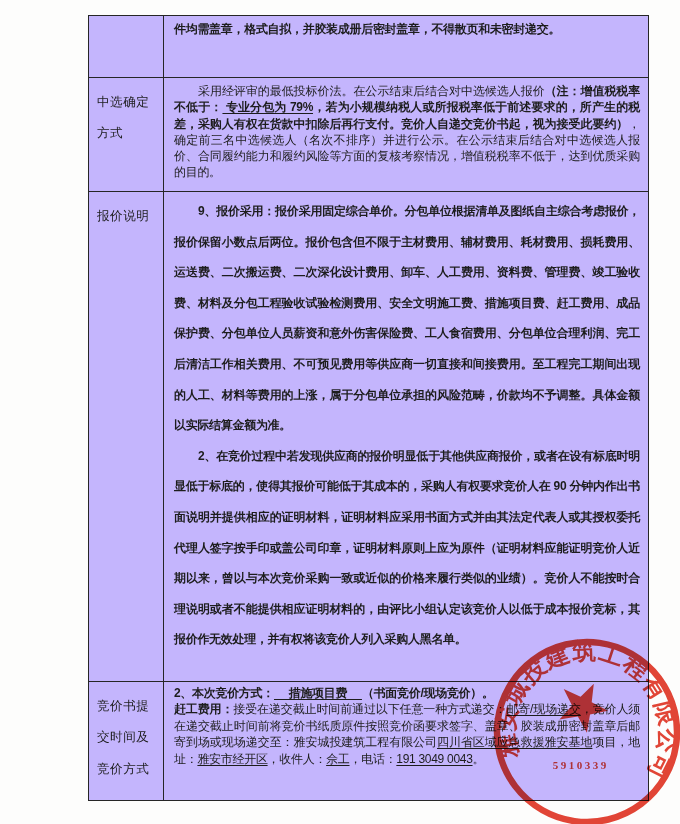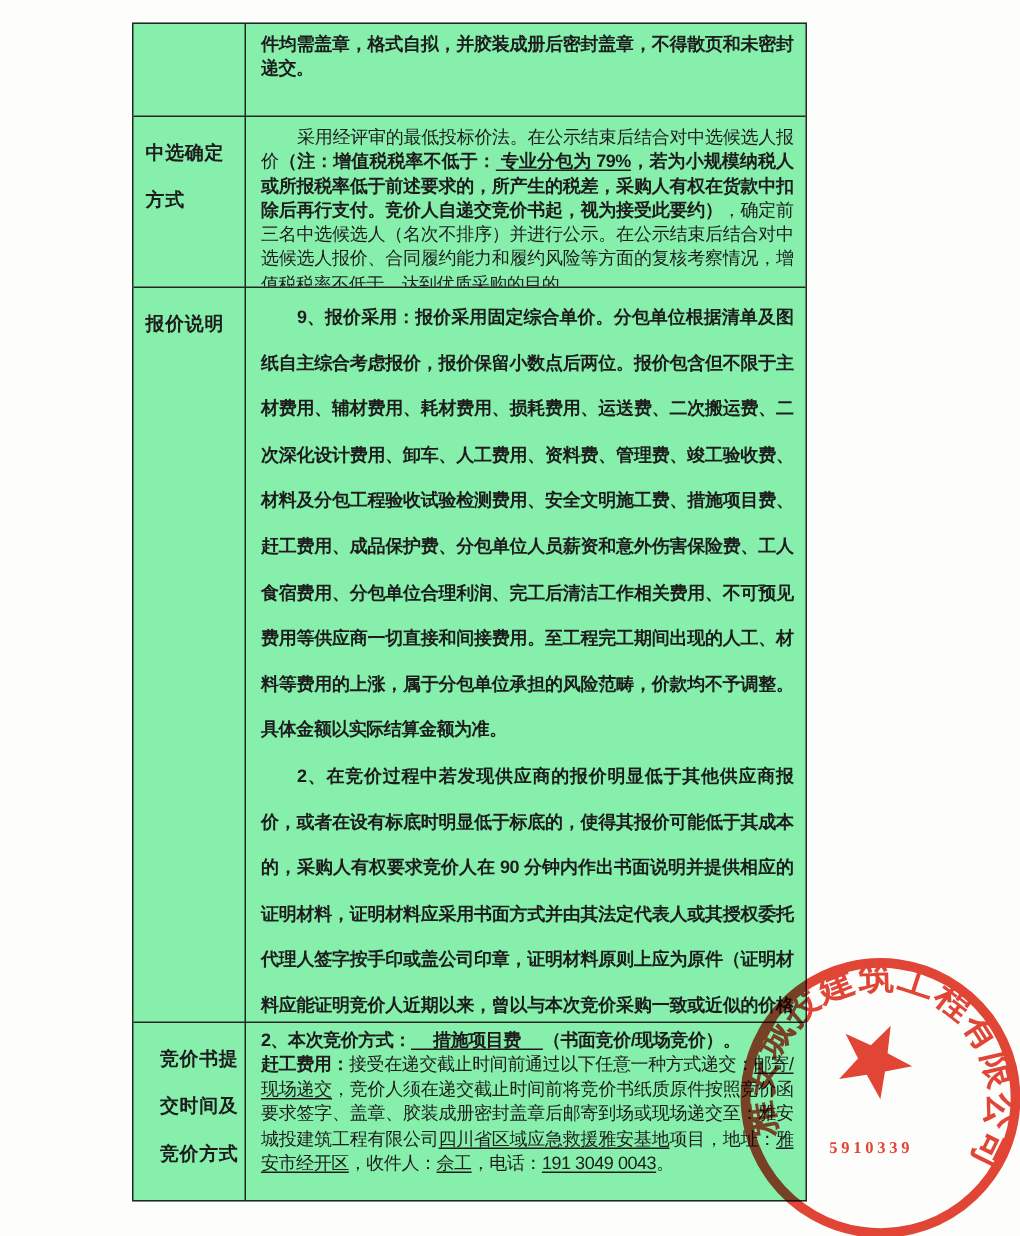--- a/index.html
+++ b/index.html
@@ -4,33 +4,33 @@
 <style>
   html,body{margin:0;padding:0;}
   body{
     width:680px;height:824px;overflow:hidden;position:relative;
     background:#fdfdfc;
     font-family:"Liberation Sans","DejaVu Sans",sans-serif;
     color:#1d1d1d;
     -webkit-font-smoothing:antialiased;
   }
   .doc-table{
-    position:absolute;left:88px;top:15px;width:450px;height:786px;
+    position:absolute;left:88px;top:15px;width:561px;height:786px;
     border:1.6px solid #262626;
     display:grid;
     grid-template-columns:75px 1fr;
     grid-template-rows:62px 114px 490px 1fr;
     box-sizing:border-box;
-    background:#86efac;
+    background:#c4b5fd;
   }
   .hcell{
     border-right:1.3px solid #262626;border-bottom:1.3px solid #262626;
     box-sizing:border-box;
     padding:9px 4px 0 8px;
-    font-weight:bold;font-size:12.6px;line-height:2.5;
+    font-weight:normal;font-size:12.6px;line-height:2.5;
     letter-spacing:.5px;
   }
   .ccell{
     border-bottom:1.3px solid #262626;
     box-sizing:border-box;
     padding:4px 8px 0 10px;
     font-size:12px;
     letter-spacing:-.3px;
     overflow:hidden;
   }
@@ -72,21 +72,21 @@
   <div class="ccell lh-tight pad-top">
       <p class="indent"><span>采用经评审的最低投标价法。在公示结束后结合对中选候选人报价</span><span class="b">（注：增值税税率不低于：</span><span class="b u"> 专业分包为 79%</span><span class="b">，若为小规模纳税人或所报税率低于前述要求的，所产生的税差，采购人有权在货款中扣除后再行支付。竞价人自递交竞价书起，视为接受此要约）</span><span>，确定前三名中选候选人（名次不排序）并进行公示。在公示结束后结合对中选候选人报价、合同履约能力和履约风险等方面的复核考察情况，增值税税率不低于，达到优质采购的目的。</span></p>
     </div>
 
   <div class="hcell">报价说明</div>
   <div class="ccell lh-wide">
       <p class="indent"><span class="b">9、报价采用：报价采用固定综合单价。分包单位根据清单及图纸自主综合考虑报价，报价保留小数点后两位。报价包含但不限于主材费用、辅材费用、耗材费用、损耗费用、运送费、二次搬运费、二次深化设计费用、卸车、人工费用、资料费、管理费、竣工验收费、材料及分包工程验收试验检测费用、安全文明施工费、措施项目费、赶工费用、成品保护费、分包单位人员薪资和意外伤害保险费、工人食宿费用、分包单位合理利润、完工后清洁工作相关费用、不可预见费用等供应商一切直接和间接费用。至工程完工期间出现的人工、材料等费用的上涨，属于分包单位承担的风险范畴，价款均不予调整。具体金额以实际结算金额为准。</span></p>
       <p class="indent"><span class="b">2、在竞价过程中若发现供应商的报价明显低于其他供应商报价，或者在设有标底时明显低于标底的，使得其报价可能低于其成本的，采购人有权要求竞价人在 90 分钟内作出书面说明并提供相应的证明材料，证明材料应采用书面方式并由其法定代表人或其授权委托代理人签字按手印或盖公司印章，证明材料原则上应为原件（证明材料应能证明竞价人近期以来，曾以与本次竞价采购一致或近似的价格来履行类似的业绩）。竞价人不能按时合理说明或者不能提供相应证明材料的，由评比小组认定该竞价人以低于成本报价竞标，其报价作无效处理，并有权将该竞价人列入采购人黑名单。</span></p>
     </div>
 
-  <div class="hcell row-last" style="border-bottom:none;text-align:right;">竞价书提交时间及竞价方式</div>
+  <div class="hcell row-last" style="border-bottom:none;">竞价书提交时间及竞价方式</div>
   <div class="ccell lh-bottom row-last" style="border-bottom:none;padding-top:3px;">
       <p><span class="b">2、本次竞价方式：</span><span class="b u">　 措施项目费 　</span><span class="b">（书面竞价/现场竞价）。</span></p>
       <p><span class="b">赶工费用：</span><span>接受在递交截止时间前通过以下任意一种方式递交：</span><span class="u">邮寄/现场递交</span><span>，竞价人须在递交截止时间前将竞价书纸质原件按照竞价函要求签字、盖章、胶装成册密封盖章后邮寄到场或现场递交至：雅安城投建筑工程有限公司</span><span class="u">四川省区域应急救援雅安基地</span><span>项目，地址：</span><span class="u">雅安市经开区</span><span>，收件人：</span><span class="u">佘工</span><span>，电话：</span><span class="u">191 3049 0043</span><span>。</span></p>
       <p></p>
     </div>
 
 </div>
 
 <svg class="stamp" viewBox="0 0 202 202" aria-hidden="true">
   <g fill="none" stroke="#df2b1a">

